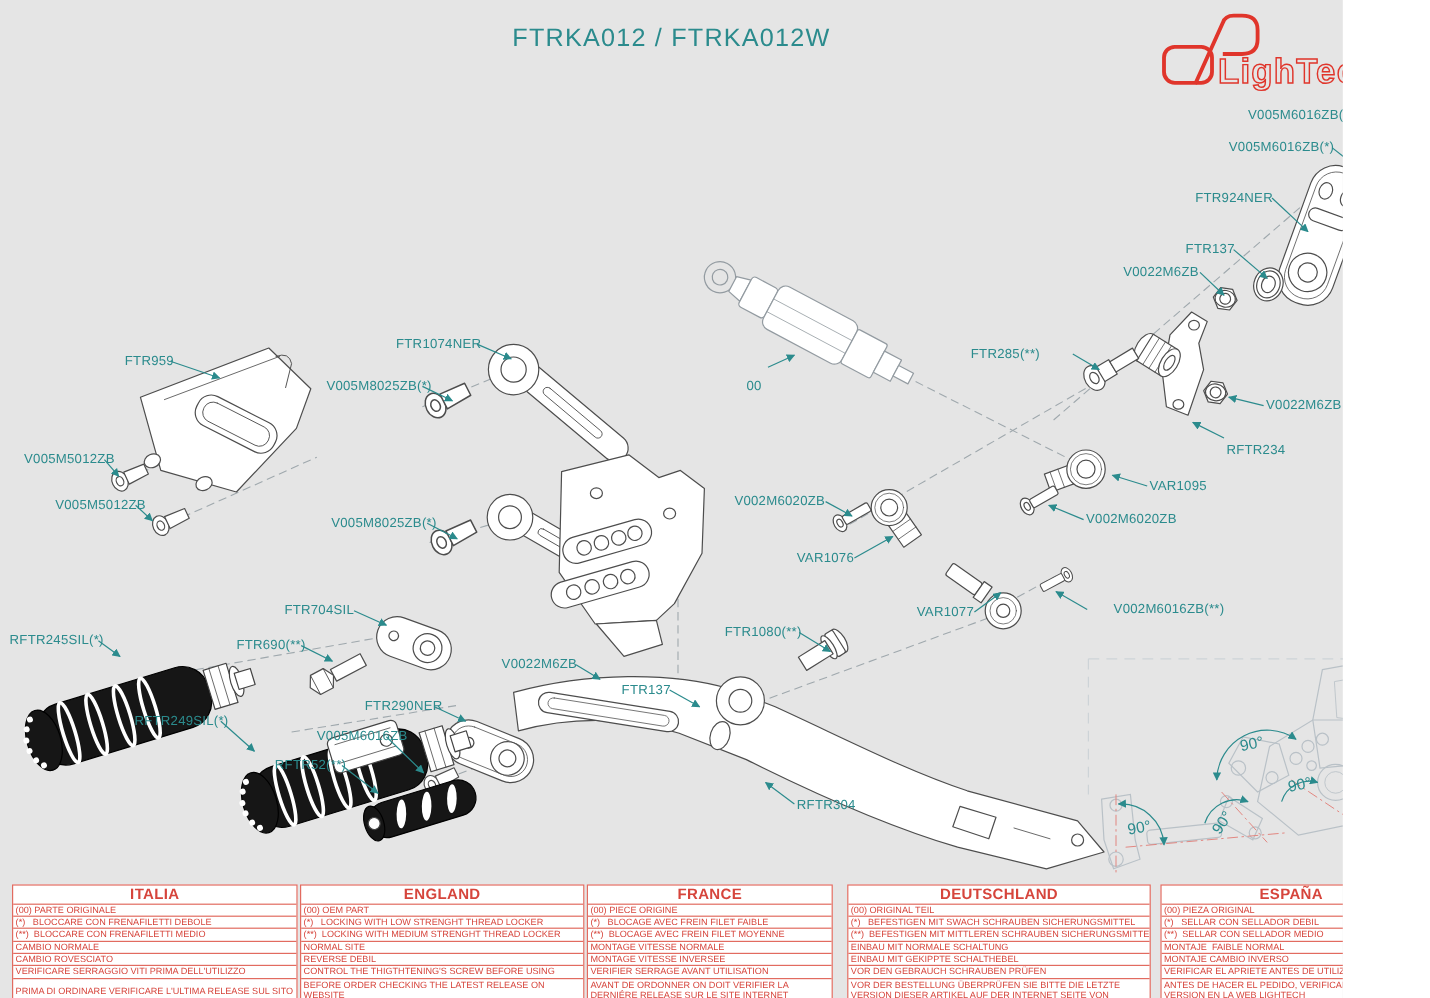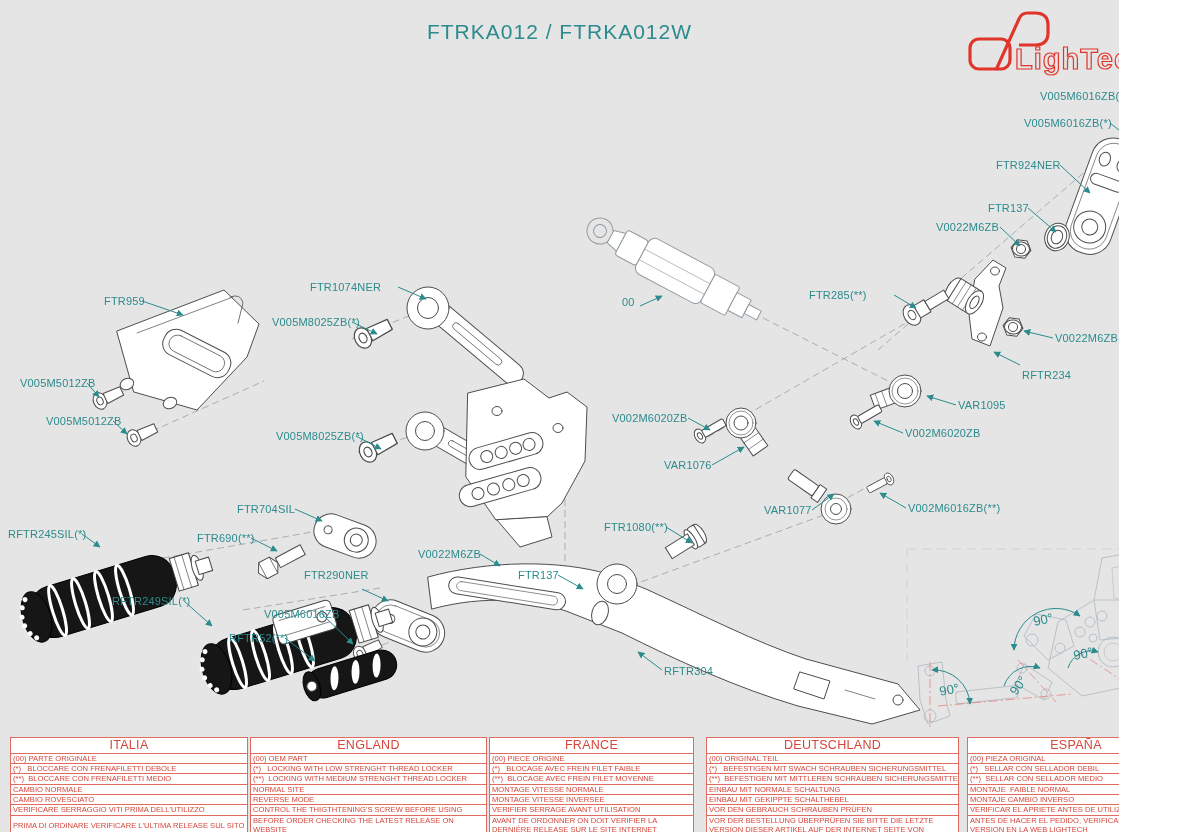--- a/index.html
+++ b/index.html
@@ -7,21 +7,21 @@
         font-family:"Liberation Sans",sans-serif;}
   .title{position:absolute;top:20px;left:0;width:100%;text-align:center;
          font-size:21px;letter-spacing:1px;color:#2b8b8d;}
   .logo{position:absolute;left:963px;top:8px;}
   .diagram{position:absolute;left:0;top:0;}
   .pl{position:absolute;font-size:11px;letter-spacing:.2px;color:#2b8b8d;white-space:nowrap;}
   .ang{font-family:"Liberation Sans",sans-serif;font-size:13px;fill:#2b8b8d;}
   
   .note-table{position:absolute;left:10px;top:737px;display:flex;color:#d6453c;}
   .ncol{border:1px solid #e26b60;background:#fff;box-sizing:border-box;}
-  .ncol .hdr{font-size:12.5px;font-weight:normal;text-align:center;height:14.5px;line-height:14px;letter-spacing:.3px;}
+  .ncol .hdr{font-size:12.5px;font-weight:bold;text-align:center;height:14.5px;line-height:14px;letter-spacing:.3px;}
   .ncol .row{font-size:7.6px;line-height:9.3px;height:9.4px;border-top:1px solid #e26b60;
              padding:0 2px;white-space:pre;overflow:hidden;}
   .ncol .row.tall{height:auto;min-height:19px;white-space:pre-wrap;display:flex;align-items:center;}
   .c0{width:238px;} .c1{width:237px;margin-left:2px;} .c2{width:205px;margin-left:2px;}
   .c3{width:253px;margin-left:12px;} .c4{width:218px;margin-left:8px;}
 </style>
 </head>
 <body>
 
 <div class="page">
@@ -372,37 +372,37 @@
   <div class="pl" style="left:1040px;top:90px">V005M6016ZB(*)</div>
   <div class="pl" style="left:1024px;top:117px">V005M6016ZB(*)</div>
   <div class="pl" style="left:996px;top:159px">FTR924NER</div>
   <div class="pl" style="left:988px;top:202px">FTR137</div>
   <div class="pl" style="left:936px;top:221px">V0022M6ZB</div>
   <div class="pl" style="left:809px;top:289px">FTR285(**)</div>
   <div class="pl" style="left:1055px;top:332px">V0022M6ZB</div>
   <div class="pl" style="left:1022px;top:369px">RFTR234</div>
   <div class="pl" style="left:958px;top:399px">VAR1095</div>
   <div class="pl" style="left:905px;top:427px">V002M6020ZB</div>
-  <div class="pl" style="left:908px;top:502px">V002M6016ZB(**)</div>
-  <div class="pl" style="left:622px;top:296px">00</div>
+  <div class="pl" style="left:928px;top:502px">V002M6016ZB(**)</div>
+  <div class="pl" style="left:622px;top:316px">00</div>
   <div class="pl" style="left:104px;top:295px">FTR959</div>
   <div class="pl" style="left:20px;top:377px">V005M5012ZB</div>
   <div class="pl" style="left:46px;top:415px">V005M5012ZB</div>
-  <div class="pl" style="left:310px;top:281px">FTR1074NER</div>
+  <div class="pl" style="left:330px;top:281px">FTR1074NER</div>
   <div class="pl" style="left:272px;top:316px">V005M8025ZB(*)</div>
   <div class="pl" style="left:276px;top:430px">V005M8025ZB(*)</div>
   <div class="pl" style="left:612px;top:412px">V002M6020ZB</div>
   <div class="pl" style="left:664px;top:459px">VAR1076</div>
   <div class="pl" style="left:764px;top:504px">VAR1077</div>
   <div class="pl" style="left:604px;top:521px">FTR1080(**)</div>
   <div class="pl" style="left:237px;top:503px">FTR704SIL</div>
   <div class="pl" style="left:197px;top:532px">FTR690(**)</div>
   <div class="pl" style="left:8px;top:528px">RFTR245SIL(*)</div>
   <div class="pl" style="left:112px;top:595px">RFTR249SIL(*)</div>
-  <div class="pl" style="left:304px;top:569px">FTR290NER</div>
+  <div class="pl" style="left:304px;top:583px">FTR290NER</div>
   <div class="pl" style="left:264px;top:608px">V005M6016ZB</div>
   <div class="pl" style="left:229px;top:632px">RFTR52(**)</div>
   <div class="pl" style="left:418px;top:548px">V0022M6ZB</div>
   <div class="pl" style="left:518px;top:569px">FTR137</div>
   <div class="pl" style="left:664px;top:665px">RFTR304</div>
 
   <div class="note-table">
     <div class="ncol c0">
       <div class="hdr">ITALIA</div>
       <div class="row">(00) PARTE ORIGINALE</div>
@@ -412,21 +412,21 @@
       <div class="row">CAMBIO ROVESCIATO</div>
       <div class="row">VERIFICARE SERRAGGIO VITI PRIMA DELL'UTILIZZO</div>
       <div class="row tall">PRIMA DI ORDINARE VERIFICARE L'ULTIMA RELEASE SUL SITO</div>
     </div>
     <div class="ncol c1">
       <div class="hdr">ENGLAND</div>
       <div class="row">(00) OEM PART</div>
       <div class="row">(*)   LOCKING WITH LOW STRENGHT THREAD LOCKER</div>
       <div class="row">(**)  LOCKING WITH MEDIUM STRENGHT THREAD LOCKER</div>
       <div class="row">NORMAL SITE</div>
-      <div class="row">REVERSE MODE</div>
+      <div class="row">REVERSE DEBIL</div>
       <div class="row">CONTROL THE THIGTHTENING'S SCREW BEFORE USING</div>
       <div class="row tall">BEFORE ORDER CHECKING THE LATEST RELEASE ON WEBSITE</div>
     </div>
     <div class="ncol c2">
       <div class="hdr">FRANCE</div>
       <div class="row">(00) PIECE ORIGINE</div>
       <div class="row">(*)   BLOCAGE AVEC FREIN FILET FAIBLE</div>
       <div class="row">(**)  BLOCAGE AVEC FREIN FILET MOYENNE</div>
       <div class="row">MONTAGE VITESSE NORMALE</div>
       <div class="row">MONTAGE VITESSE INVERSEE</div>

